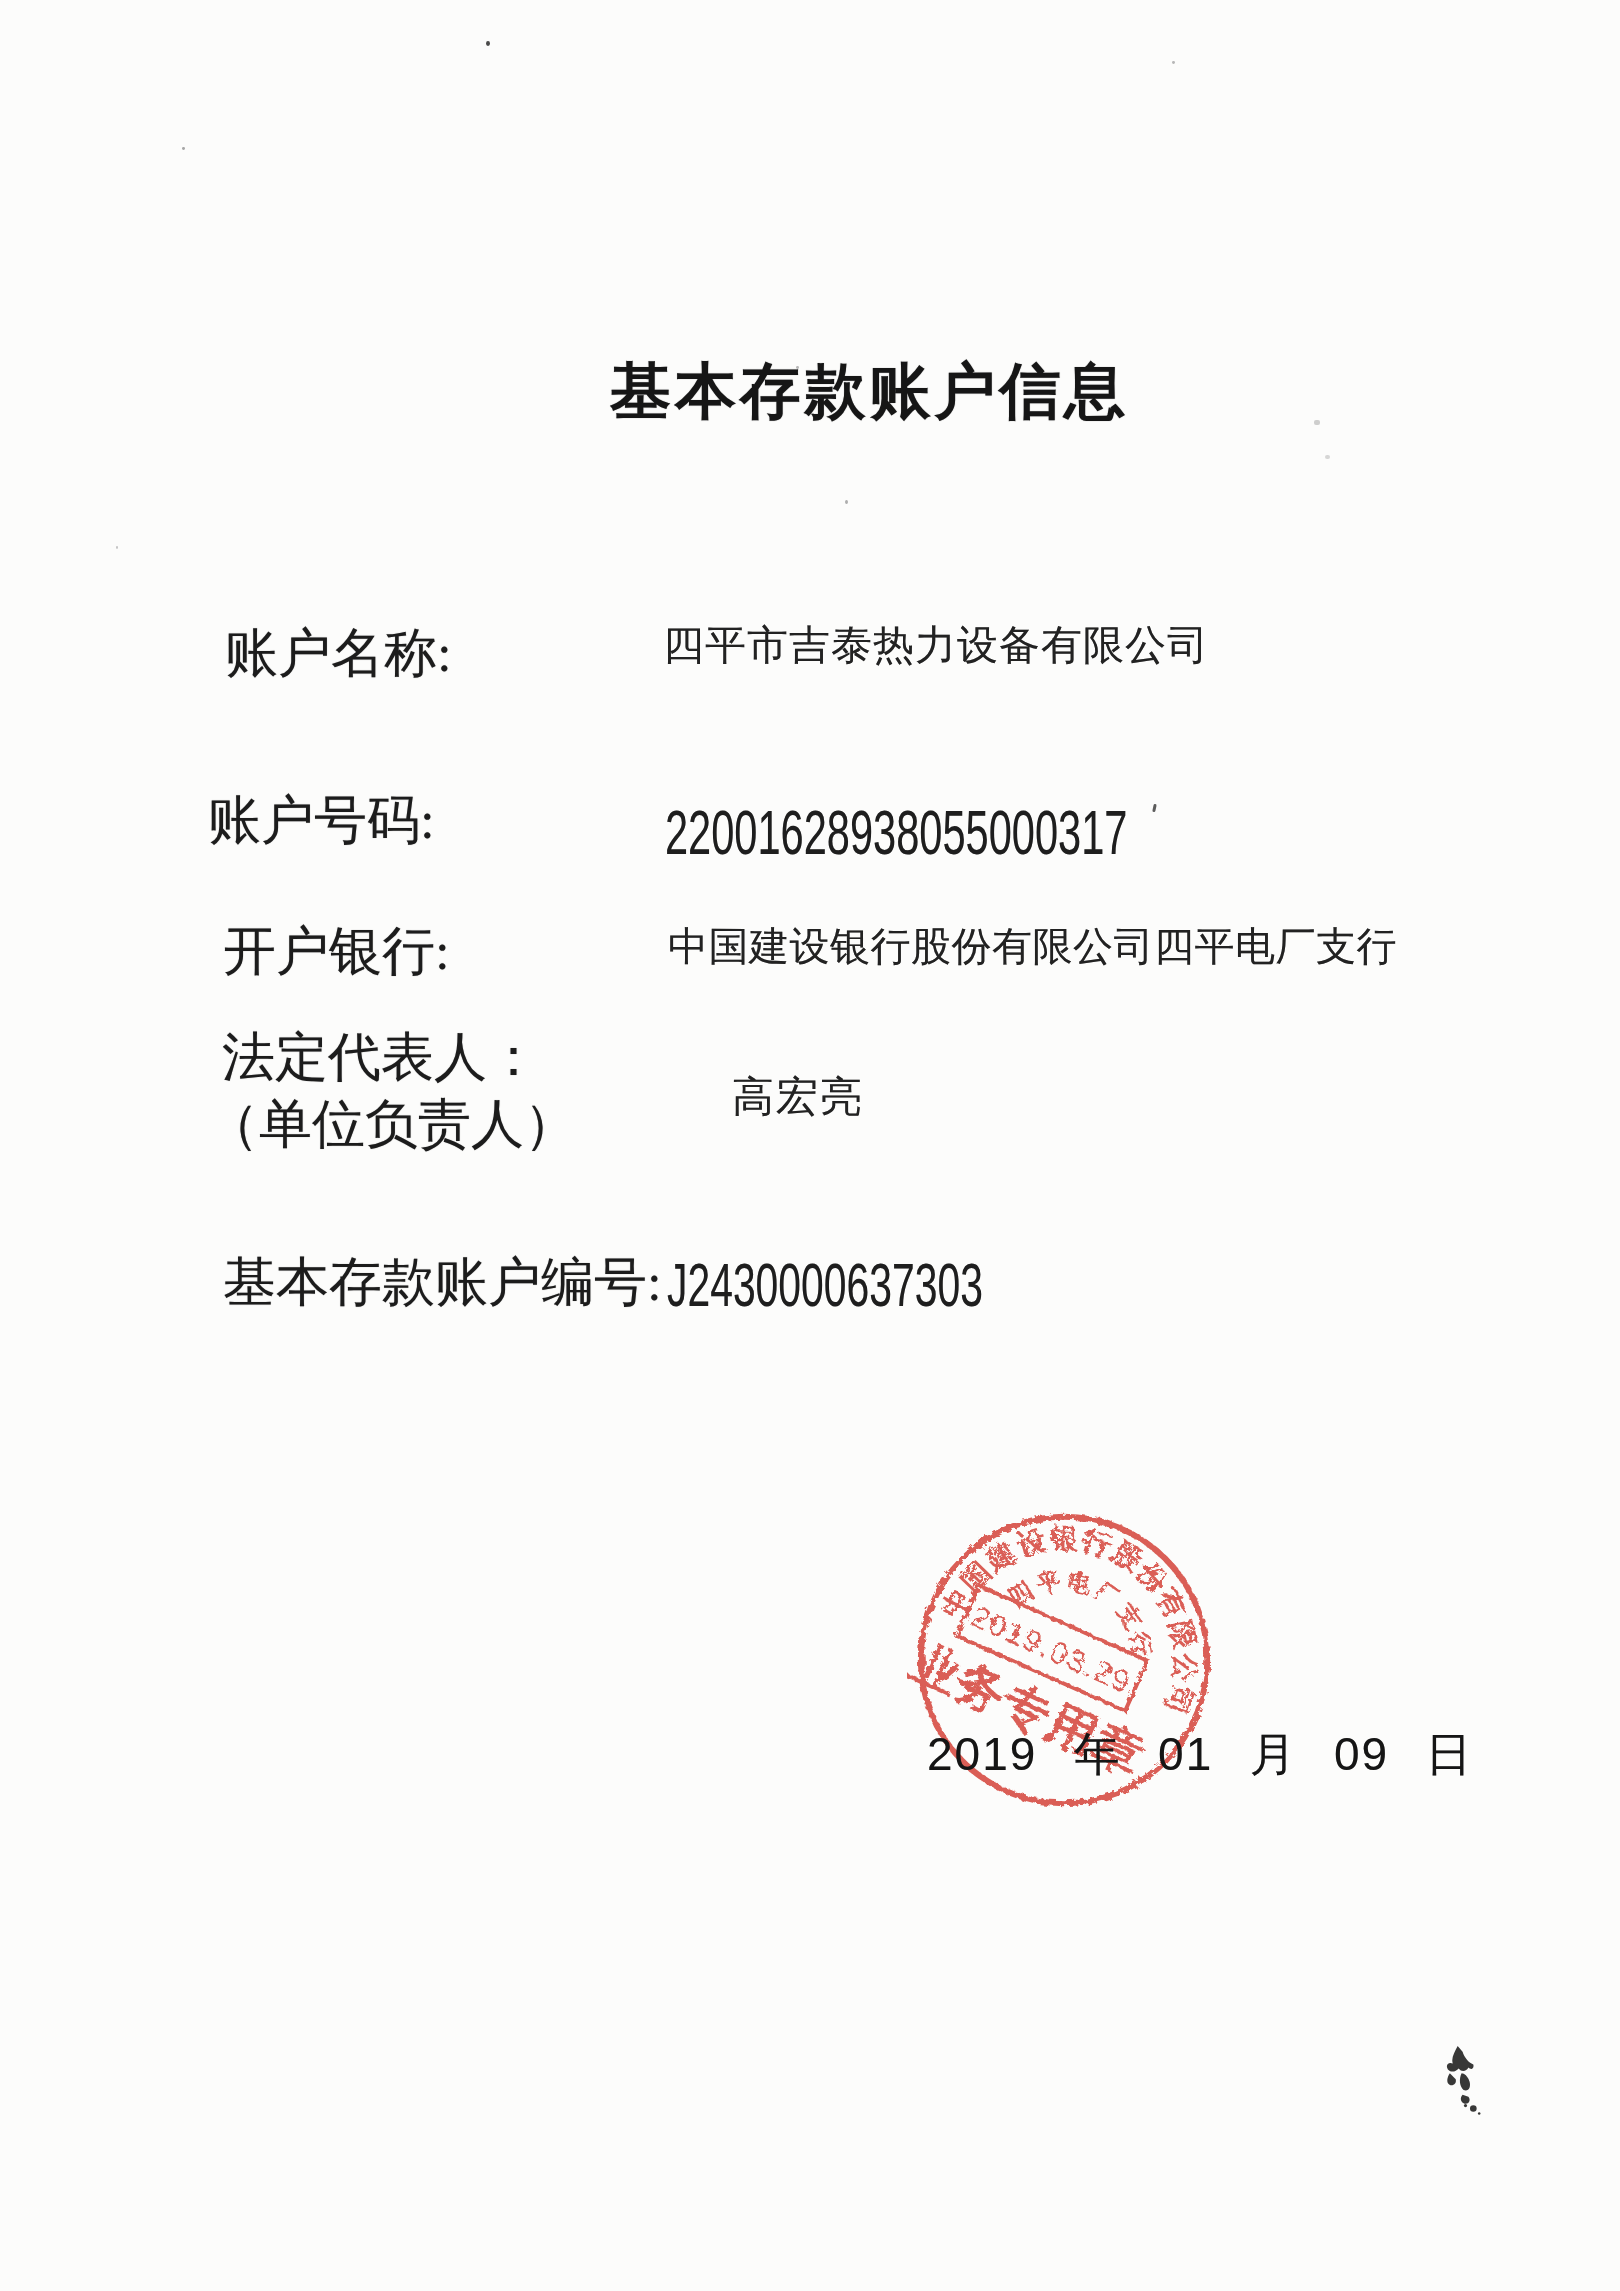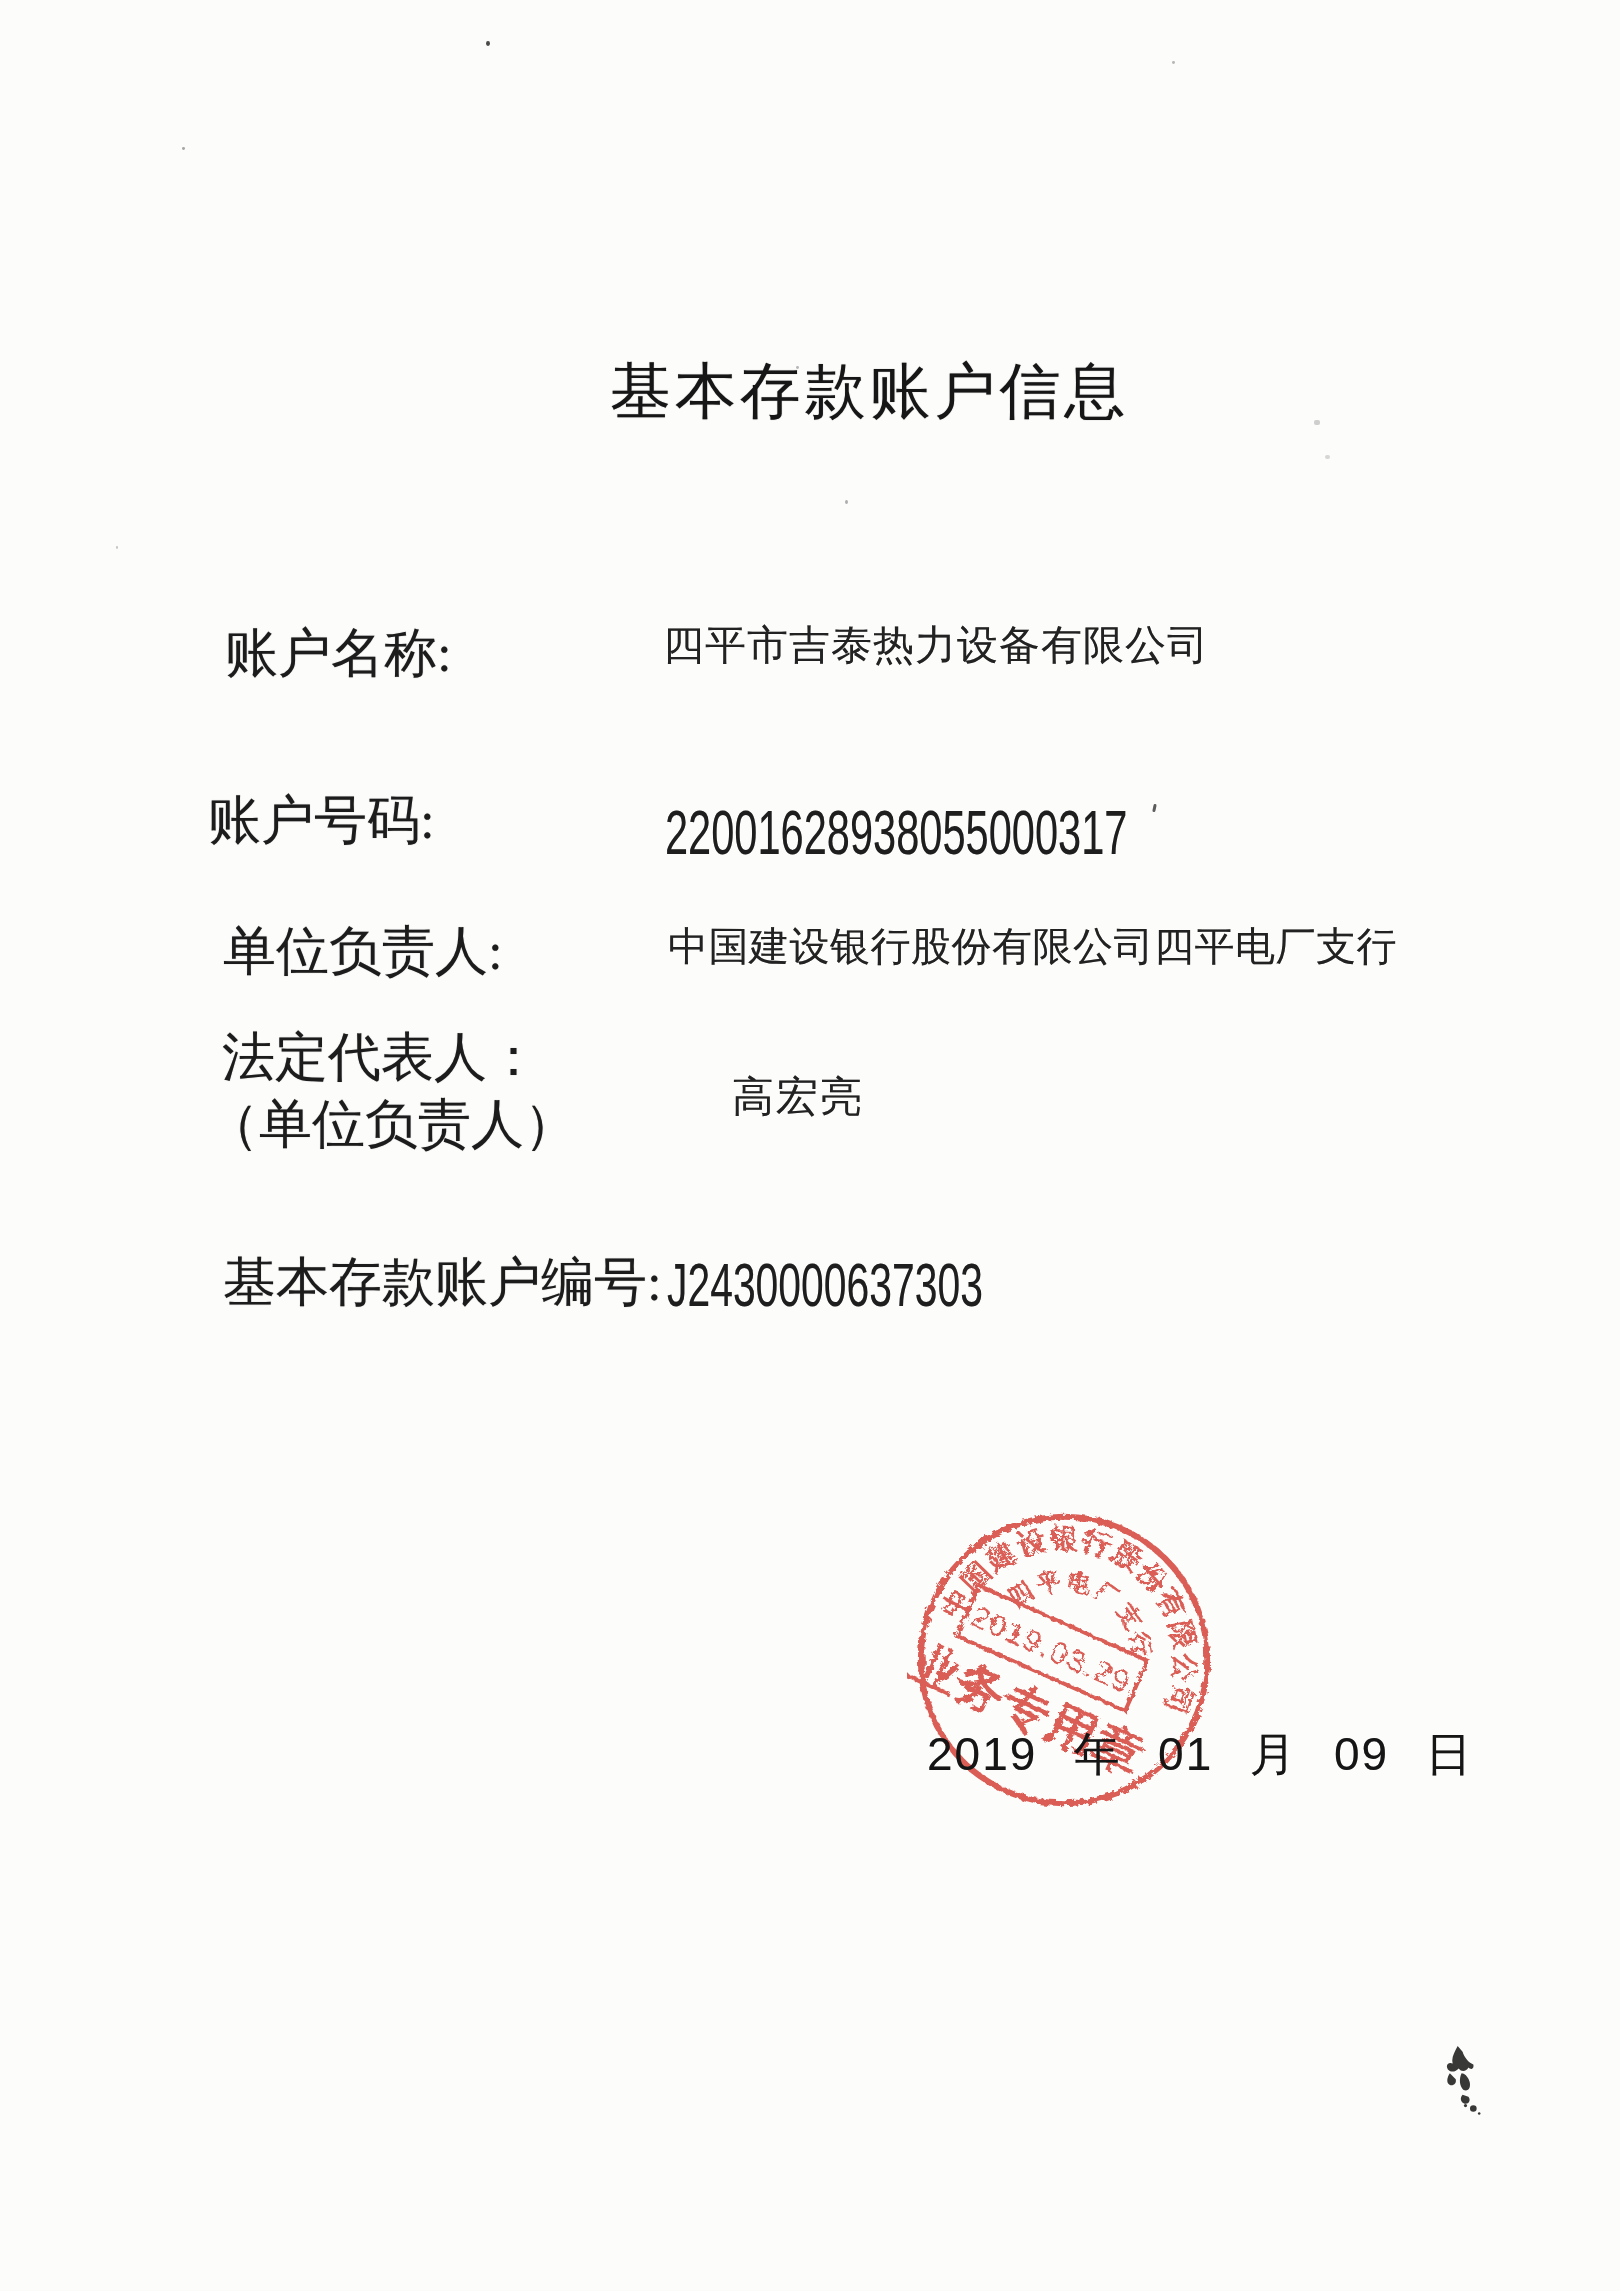--- a/index.html
+++ b/index.html
@@ -7,21 +7,21 @@
     position:relative;
     width:1620px;height:2292px;
     margin:0 auto;
     background:#fcfcfb;
     overflow:hidden;
     font-family:"Liberation Serif","DejaVu Serif",serif;
     color:#1b1b1b;
   }
   .abs{position:absolute;line-height:1;white-space:nowrap;}
   .doc-title{
-    font-size:61px;font-weight:normal;letter-spacing:3.9px;
+    font-size:61px;font-weight:bold;letter-spacing:3.9px;
     color:#161616;
     text-shadow:0 0 1px rgba(0,0,0,.45);
   }
   .field-label{
     font-size:53px;font-weight:normal;color:#1c1c1c;
     text-shadow:0 0 1px rgba(0,0,0,.4);
   }
   .field-value{
     font-size:41px;font-weight:400;color:#222;
     text-shadow:0 0 0.5px rgba(0,0,0,.35);
@@ -52,21 +52,21 @@
 <div class="page">
 
   <div class="abs doc-title" style="left:610px;top:361px;">基本存款账户信息</div>
 
   <div class="abs field-label" style="left:225px;top:627px;">账户名称:</div>
   <div class="abs field-value" style="left:663px;top:625px;letter-spacing:1px;">四平市吉泰热力设备有限公司</div>
 
   <div class="abs field-label" style="left:208px;top:794px;">账户号码:</div>
   <div class="abs" style="left:665px;top:801px;"><span class="num-value num-20">22001628938055000317</span></div>
 
-  <div class="abs field-label" style="left:223px;top:925px;">单位负责人:</div>
+  <div class="abs field-label" style="left:223px;top:925px;">开户银行:</div>
   <div class="abs field-value" style="left:668px;top:927px;font-size:40px;letter-spacing:0.5px;">中国建设银行股份有限公司四平电厂支行</div>
 
   <div class="abs field-label" style="left:222px;top:1031px;">法定代表人：</div>
   <div class="abs field-label" style="left:206px;top:1098px;">（单位负责人）</div>
   <div class="abs field-value" style="left:695px;top:1076px;font-size:42px;letter-spacing:2px;margin-left:37px;">高宏亮</div>
 
   <div class="abs field-label" style="left:223px;top:1256px;text-align:right;">基本存款账户编号:</div>
   <div class="abs" style="left:667px;top:1255px;"><span class="num-value num-14">J2430000637303</span></div>
 
   <svg class="stamp-svg" width="314" height="314" viewBox="0 0 320 320" aria-hidden="true">

